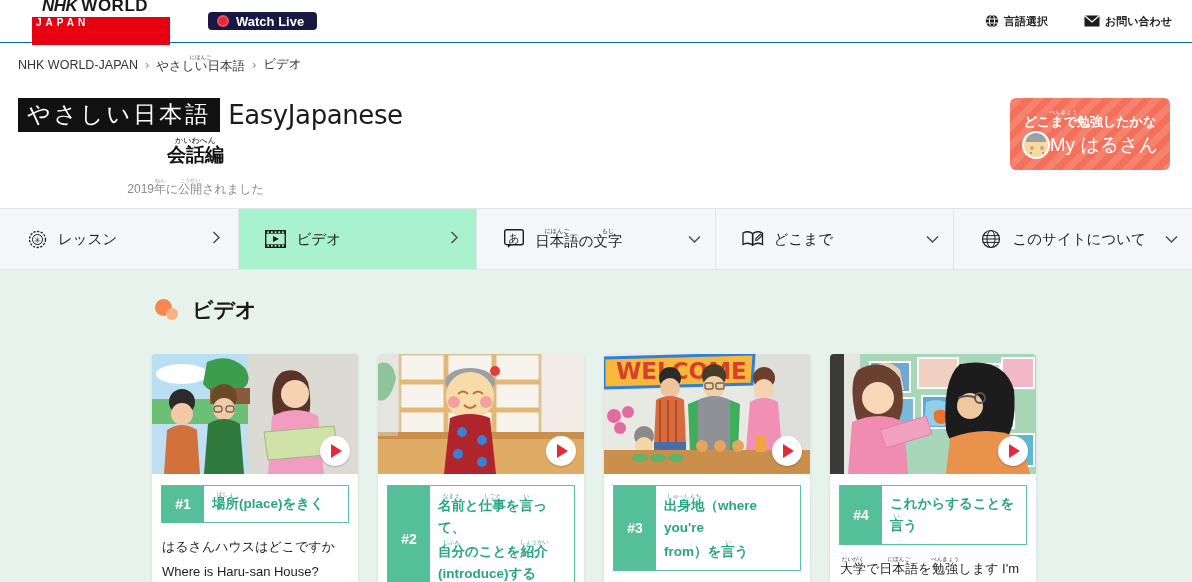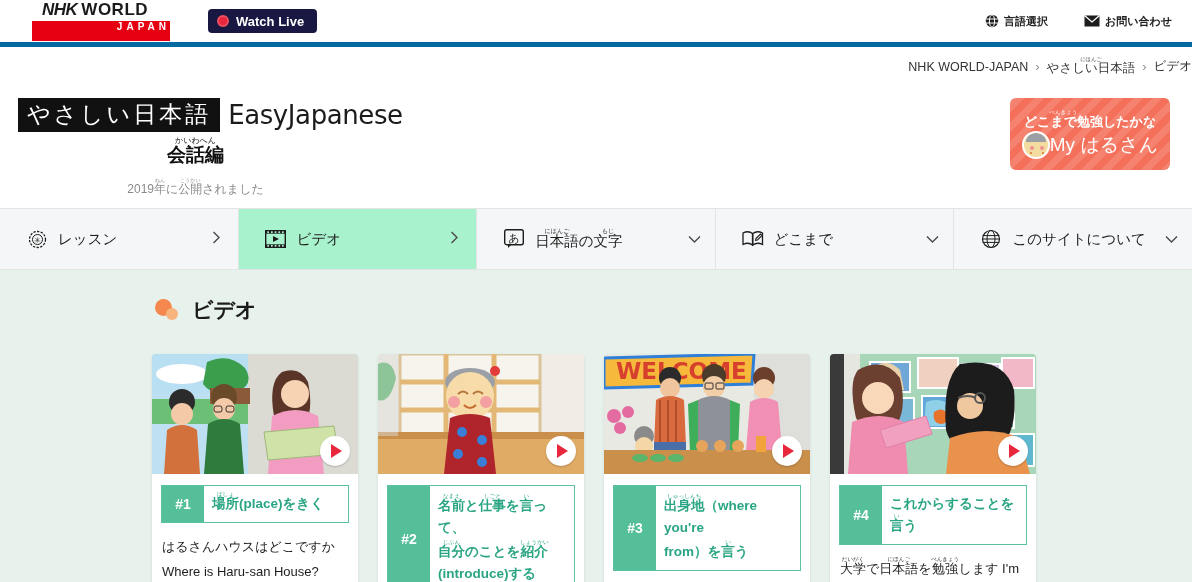--- a/index.html
+++ b/index.html
@@ -24,56 +24,55 @@
     font-size: 17px; font-weight: bold; color: #1a1a1a;
     letter-spacing: .2px; line-height: 18px;
     display: flex; align-items: baseline; gap: 4px;
     padding-left: 10px;
   }
   .nhk-logo-top .nhk { font-style: italic; font-weight: 900; letter-spacing: -.5px; }
   .nhk-logo-top .world { font-weight: bold; letter-spacing: .5px; }
   .nhk-logo-bar {
     background: #e60012; color: #fff;
     font-size: 10px; font-weight: bold; letter-spacing: 4px;
-    text-align: right; line-height: 12px; height: 20px;
+    text-align: left; line-height: 12px; height: 28px;
     margin-top: 2px; text-indent: 4px;
   }
   .watch-live {
     margin-left: 38px;
     background: #181842; color: #ffffff;
     border-radius: 4px;
-    height: 24px; padding: 0 13px 0 9px;
+    height: 18px; padding: 0 13px 0 9px;
     display: flex; align-items: center; gap: 7px;
     font-size: 13px; font-weight: bold;
     cursor: pointer;
   }
   .live-dot {
     width: 12px; height: 12px; border-radius: 50%;
     background: #e8273c; border: 2px solid #ffffff2e;
     display: block;
   }
   .header-right {
     margin-left: auto; display: flex; align-items: center; gap: 36px;
   }
   .header-link {
     display: flex; align-items: center; gap: 5px;
     font-size: 11px; color: #222; cursor: pointer; font-weight: bold;
   }
   .header-link svg { display: block; }
 
   
   .breadcrumb-bar {
-    border-top: 5px solid #0369a1;
+    border-top: 1px solid #0369a1;
     height: 44px;
     display: flex; align-items: center;
     padding-left: 18px;
     font-size: 12.5px; color: #333;
     gap: 7px;
     background: #fff;
-    justify-content: flex-end;
   }
   .breadcrumb-bar .crumb { cursor: pointer; white-space: nowrap; }
   .breadcrumb-bar .sep { color: #8d8d8d; font-size: 13px; }
   ruby { ruby-align: center; }
   rt { font-size: 0.42em; color: inherit; line-height: 1; font-weight: normal; }
 
   
   .title-block {
     position: relative;
     height: 122px;

